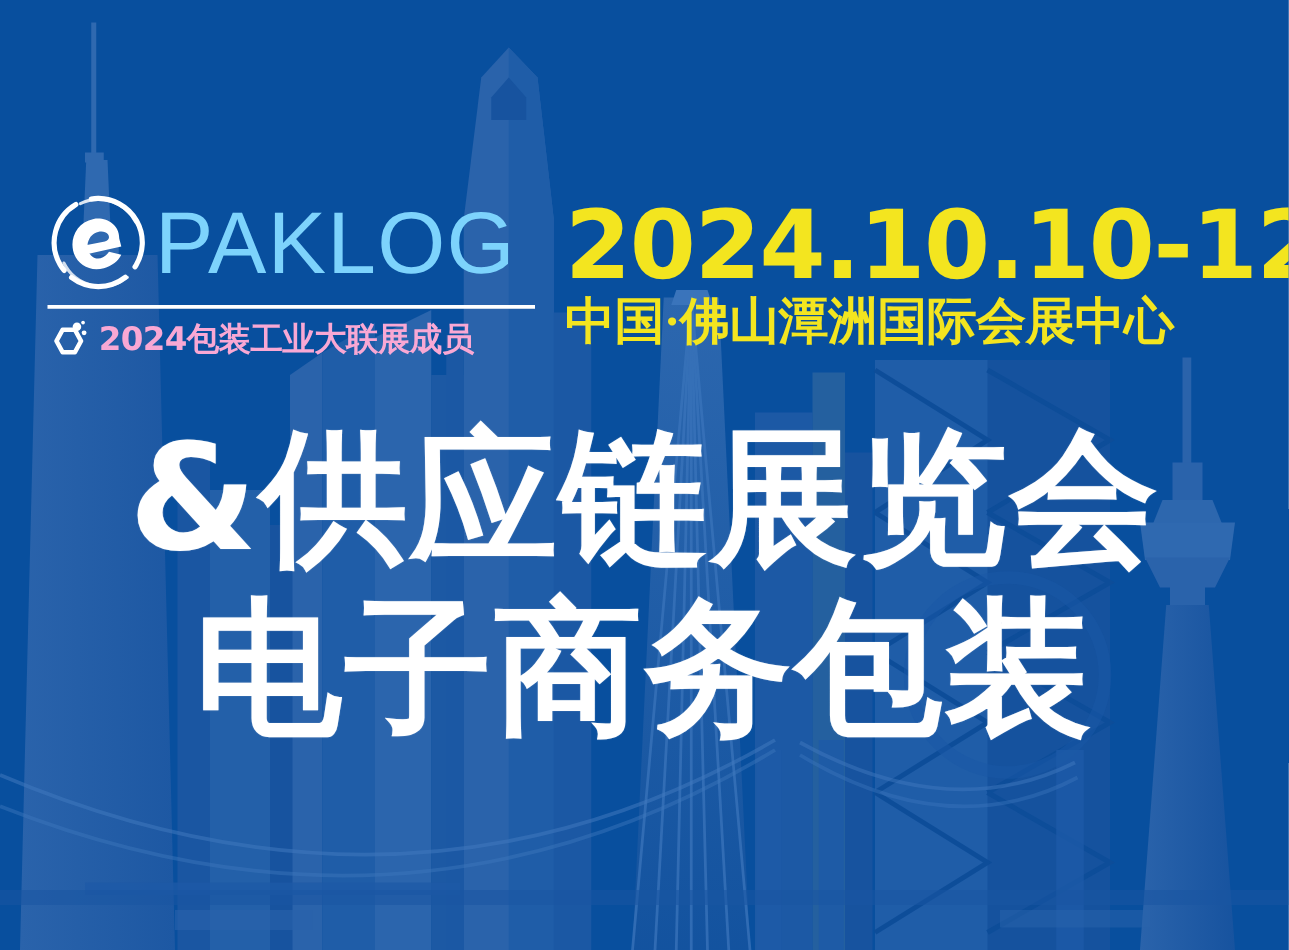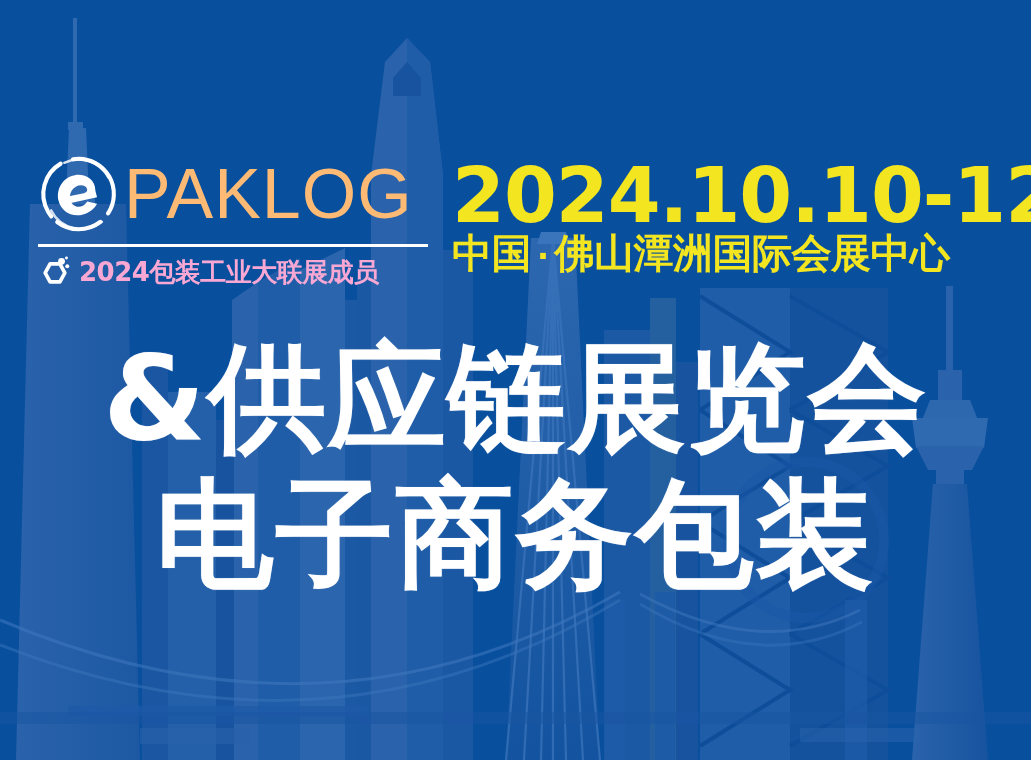--- a/index.html
+++ b/index.html
@@ -18,21 +18,21 @@
   
   .content{position:absolute;inset:0;}
 
   
   .logo-block{
     position:absolute;left:38px;top:148px;width:395px;
   }
   .logo-row{display:flex;align-items:center;height:92px;}
   .logo-mark{width:82px;height:82px;flex:none;margin-right:4px;}
   .logo-word{
-    color:#fdba74;
+    color:#7dd3fc;
     font-size:70px;
     line-height:70px;
     letter-spacing:1px;
     font-weight:400;
     white-space:nowrap;
     font-family:"Liberation Sans","DejaVu Sans",sans-serif;
   }
   .logo-rule{
     height:3px;background:#ffffff;width:390px;margin-top:4px;
   }
@@ -47,21 +47,21 @@
   
   .date-block{position:absolute;left:452px;top:156px;width:565px;text-align:left;}
   .date-main{
     color:#f3e51f;font-size:76px;line-height:80px;font-weight:700;
     white-space:nowrap;letter-spacing:-1px;
     font-family:"DejaVu Sans","Liberation Sans",sans-serif;
   }
   .date-venue{
     color:#f3e51f;font-size:40px;line-height:46px;font-weight:700;
     white-space:nowrap;margin-top:-2px;letter-spacing:-0.5px;
-    font-family:Liberation Mono, monospace;
+    font-family:Liberation Serif, serif;
   }
 
   
   .headline{
     position:absolute;left:0;right:0;top:330px;text-align:center;
   }
   .headline-line{
     color:#ffffff;
     font-weight:700;
     font-size:118px;

